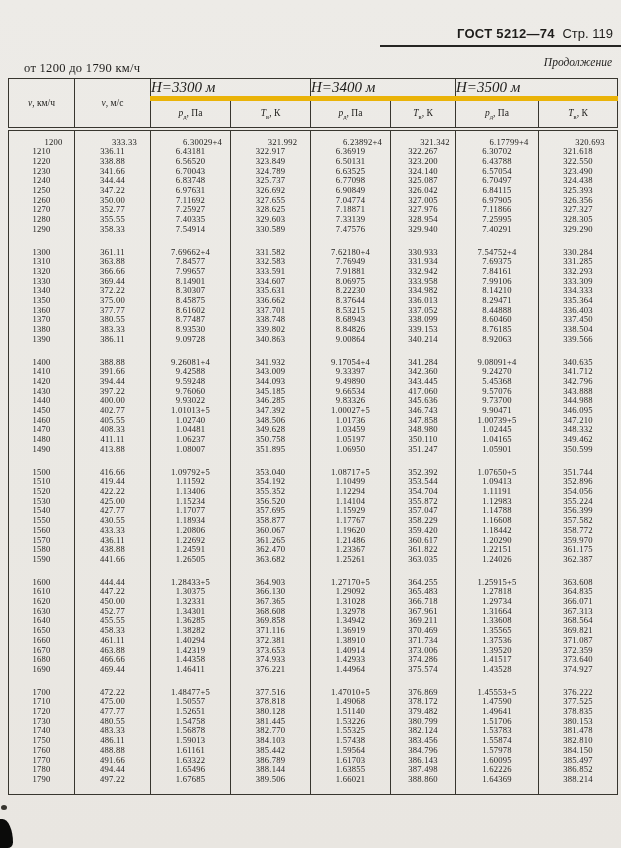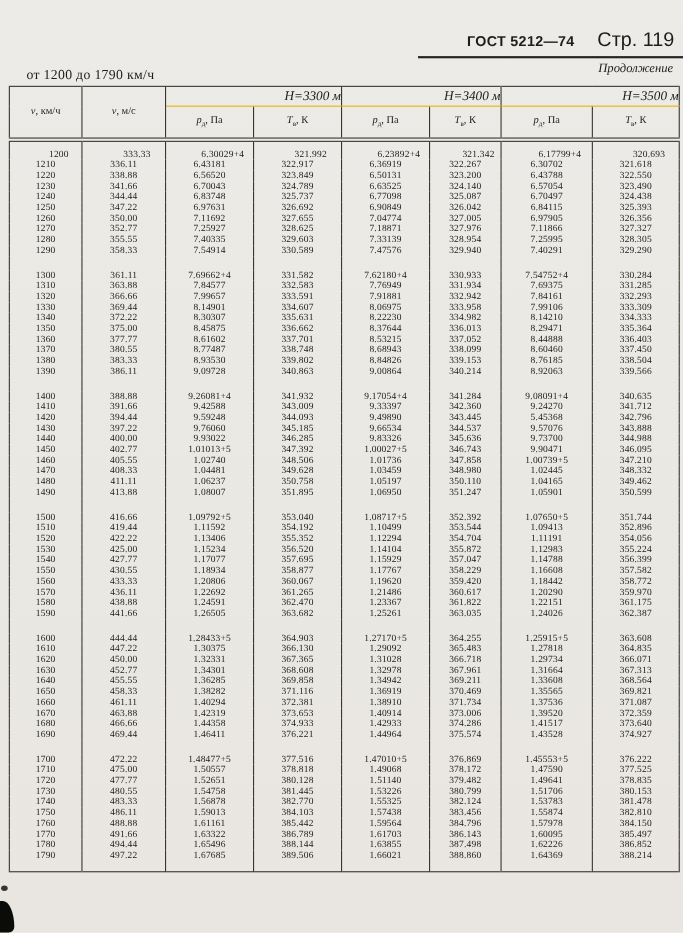--- a/index.html
+++ b/index.html
@@ -10,32 +10,32 @@
     font-family:"Liberation Serif","DejaVu Serif",serif;
     color:#1e1d1b;
   }
   .gost-line{
     position:absolute; top:26px; right:0; width:241px;
     border-bottom:2px solid #262523; padding:0 8px 4px 4px;
     font-family:"Liberation Sans","DejaVu Sans",sans-serif;
     font-size:13px; white-space:nowrap; text-align:right;
   }
   .gost-std{ font-weight:bold; letter-spacing:.3px;margin-top:30px; }
-  .gost-page{ font-size:18px; margin-left:17px; }
+  .gost-page{ font-size:13px; margin-left:4px; }
   .continuation{ position:absolute; top:56px; right:9px; font-style:italic; font-size:11.5px; }
   .range{ position:absolute; top:61px; left:24px; font-size:12.5px; letter-spacing:.3px; }
 
   table{
     position:absolute; top:78px; left:8px; width:609px;
     border-collapse:collapse; table-layout:fixed;
     border:1px solid #38362f;
   }
   th,td{ border-left:1px solid #38362f; border-right:1px solid #38362f; padding:0; }
   th{ font-weight:normal; }
-  th.gh{ border-bottom:1px solid #eab308; height:18px; font-size:12px; font-style:italic; text-align:right; vertical-align:middle; }
+  th.gh{ border-bottom:5px solid #eab308; height:18px; font-size:15px; font-style:italic; text-align:left; vertical-align:middle; }
   th.vh{ border-bottom:4px double #38362f; font-size:9.5px; text-align:center; vertical-align:middle; }
   tr.sub-row th{ border-bottom:4px double #38362f; height:30px; font-size:9.5px; text-align:center; vertical-align:middle; }
   .it{ font-style:italic; }
   sub{ font-size:6.5px; }
   tbody td{
     font-size:8.6px; line-height:9.7px; text-align:center; white-space:nowrap;
     color:#1c1b19; letter-spacing:.2px;
   }
   tbody tr:first-child td{ padding-top:7px;padding-left:24px; }
   tbody tr:last-child td{ padding-bottom:9px;margin-top:24px; }
@@ -340,21 +340,21 @@
         <td>343.445</td>
         <td>5.45368</td>
         <td>342.796</td>
       </tr>
       <tr>
         <td>1430</td>
         <td>397.22</td>
         <td>9.76060</td>
         <td>345.185</td>
         <td>9.66534</td>
-        <td>344.537</td>
+        <td>417.060</td>
         <td>9.57076</td>
         <td>343.888</td>
       </tr>
       <tr>
         <td>1440</td>
         <td>400.00</td>
         <td>9.93022</td>
         <td>346.285</td>
         <td>9.83326</td>
         <td>345.636</td>

